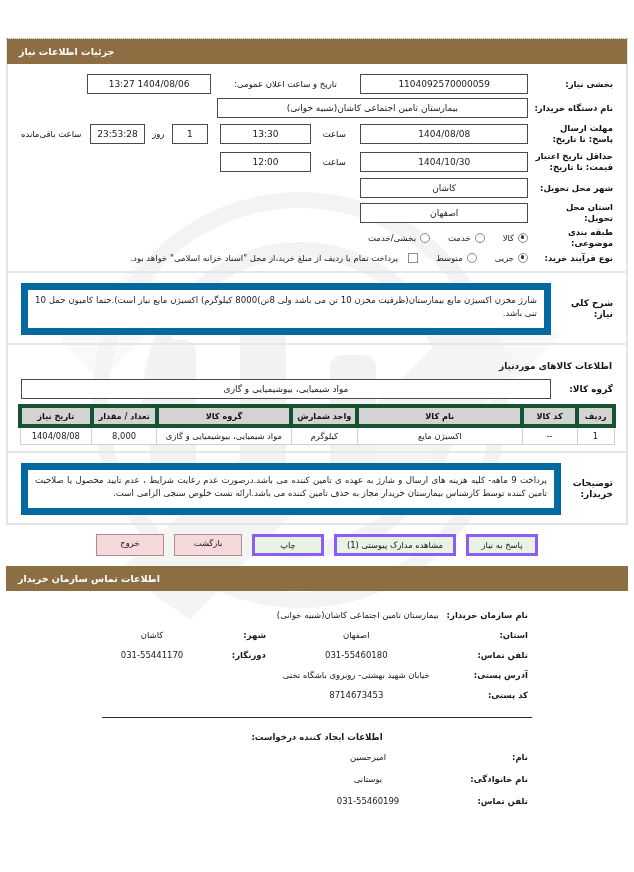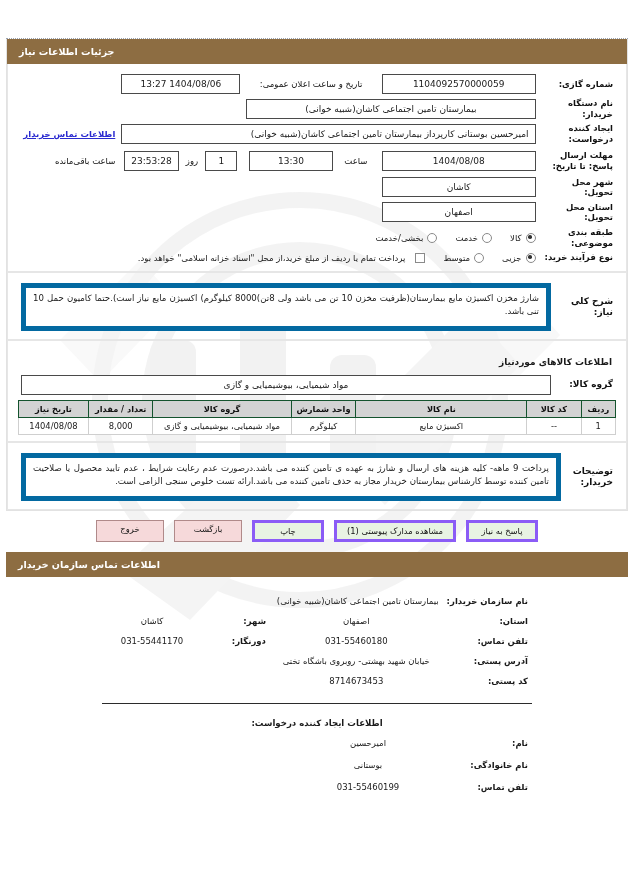--- a/index.html
+++ b/index.html
@@ -127,21 +127,21 @@
     width:3.5px;height:3.5px;border-radius:50%;background:#333;
   }
   .chk{
     width:8px;height:8px;border:1px solid #8a8a8a;background:#fff;
     display:inline-block;flex:0 0 auto;
   }
   .opt{margin-left:14px; display:inline-flex; align-items:center; gap:4px;}
   .note-inline{font-size:8.5px;margin-right:6px;}
 
   .bigbox{
-    border:5px solid #0369a1;
+    border:7px solid #0369a1;
     background:#fff;
     padding:4px 7px;
     font-size:8.6px;
     line-height:1.55;
     text-align:justify;
     min-height:30px;
   }
 
   .subhead{
     font-weight:bold;
@@ -151,21 +151,21 @@
   }
 
   table.grid{
     border-collapse:collapse;
     width:100%;
     font-size:8.4px;
     margin-top:3px;
   }
   table.grid th{
     background:#d3d3d3;
-    border:1px solid #14532d;
+    border:4px solid #14532d;
     font-weight:bold;
     padding:3px 2px;
     text-align:center;
     color:#111;
     font-size:8.2px;
   }
   table.grid td{
     border:1px solid #cfcfcf;
     padding:3px 3px;
     text-align:center;
@@ -251,43 +251,36 @@
     <div class="dotted-rule"></div>
 
     <div class="outer-frame">
 
       <div class="section-bar">جزئیات اطلاعات نیاز</div>
 
       <div class="panel">
         <table class="form">
           <tbody>
               <tr>
-            <td class="lbl">شماره گازی:</td>
+            <td class="lbl">بخشی نیاز:</td>
             <td style="width:190px;">
                   <div class="fld">1104092570000059</div>
                 </td>
             <td class="inline-lbl" style="width:150px;">تاریخ و ساعت اعلان عمومی:</td>
             <td style="width:130px;">
                   <div class="fld">1404/08/06 13:27</div>
                 </td>
             <td></td>
           </tr>
           <tr>
             <td class="lbl">نام دستگاه خریدار:</td>
             <td colspan="2">
                   <div class="fld">بیمارستان تامین اجتماعی کاشان(شبیه خوانی)</div>
                 </td>
             <td colspan="2"></td>
-          </tr>
-          <tr>
-            <td class="lbl">ایجاد کننده درخواست:</td>
-            <td colspan="3" style="position:relative;">
-              <div class="fld right" style="padding-left:72px;">امیرحسین بوستانی کارپرداز بیمارستان تامین اجتماعی کاشان(شبیه خوانی)</div>
-            </td>
-            <td style="width:96px;"><span class="link">اطلاعات تماس خریدار</span></td>
           </tr>
           <tr>
             <td class="lbl">مهلت ارسال پاسخ: تا تاریخ:</td>
             <td>
                   <div class="fld">1404/08/08</div>
                 </td>
             <td>
               <table style="border-collapse:collapse;width:100%;">
                     <tbody>
                       <tr>
@@ -308,20 +301,39 @@
                         </td>
                 <td class="inline-lbl" style="width:20px;">روز</td>
                 <td>
                           <div class="fld">23:53:28</div>
                         </td>
               </tr>
                     </tbody>
                   </table>
             </td>
             <td class="remain-lbl">ساعت باقی‌مانده</td>
+          </tr>
+          <tr>
+            <td class="lbl">حداقل تاریخ اعتبار قیمت: تا تاریخ:</td>
+            <td>
+                  <div class="fld">1404/10/30</div>
+                </td>
+            <td>
+              <table style="border-collapse:collapse;width:100%;">
+                    <tbody>
+                      <tr>
+                <td class="inline-lbl" style="width:34px;">ساعت</td>
+                <td>
+                          <div class="fld">12:00</div>
+                        </td>
+              </tr>
+                    </tbody>
+                  </table>
+            </td>
+            <td colspan="2"></td>
           </tr>
           <tr>
             <td class="lbl">شهر محل تحویل:</td>
             <td>
                   <div class="fld">کاشان</div>
                 </td>
             <td colspan="3"></td>
           </tr>
           <tr>
             <td class="lbl">استان محل تحویل:</td>

